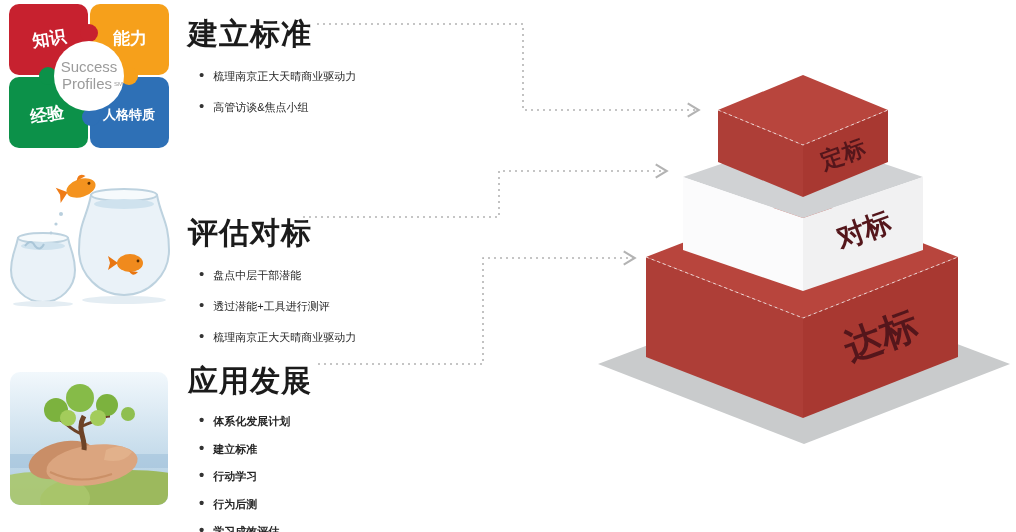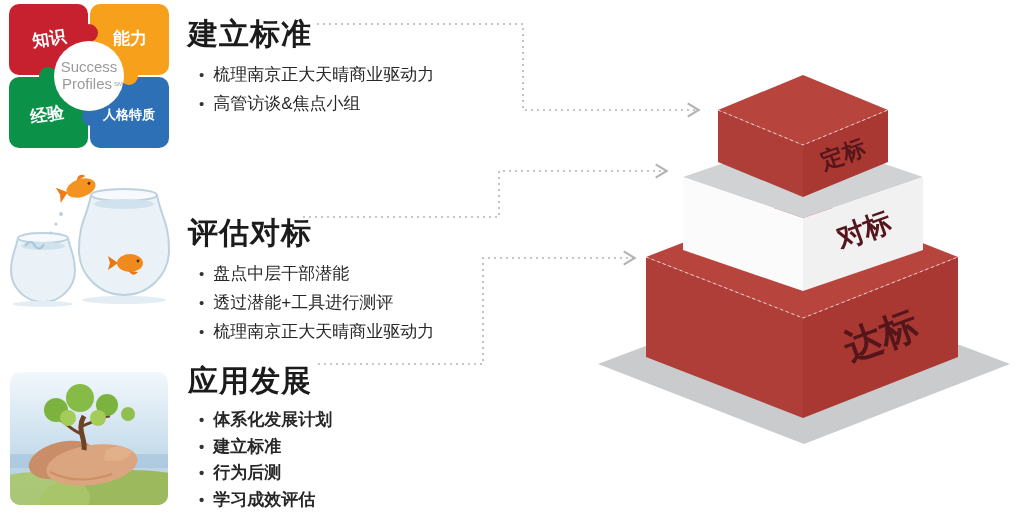--- a/index.html
+++ b/index.html
@@ -10,21 +10,21 @@
   .overlay{position:absolute;left:0;top:0;width:1016px;height:532px;}
   .img-block{position:absolute;display:block;}
   .text-section{position:absolute;left:183px;width:340px;}
   .text-section h2{
     margin:5px;font-size:30px;line-height:32px;font-weight:700;color:#1b1b1b;letter-spacing:1px;
   }
   .text-section ul{margin:10px 0 0 0;padding:0 0 0 16px;list-style:none;}
   .s1 ul li{line-height:29px;}
   .s2 ul li{line-height:29px;}
   .s3 ul li{line-height:26.5px;font-weight:bold;}
-  .text-section li{font-size:17px;color:#272727;white-space:nowrap;}
+  .text-section li{font-size:11px;color:#272727;white-space:nowrap;}
   .text-section li::before{content:"•";margin-right:9px;font-size:15px;color:#333;}
   svg text{font-family:"Liberation Sans","DejaVu Sans",sans-serif;}
   .tier-label{font-weight:700;}
 </style>
 </head>
 <body>
 
 <div class="canvas">
 
   <svg class="overlay" viewBox="0 0 1016 532" width="1016" height="532" aria-hidden="true">
@@ -178,18 +178,19 @@
       <li>透过潜能+工具进行测评</li>
       <li>梳理南京正大天晴商业驱动力</li>
     </ul>
   </section>
 
   <section class="text-section s3" style="top:360px;">
     <h2>应用发展</h2>
     <ul>
       <li>体系化发展计划</li>
       <li>建立标准</li>
+      <li>行动学习</li>
       <li>行为后测</li>
       <li>学习成效评估</li>
     </ul>
   </section>
 
 </div>
 
 </body></html>

